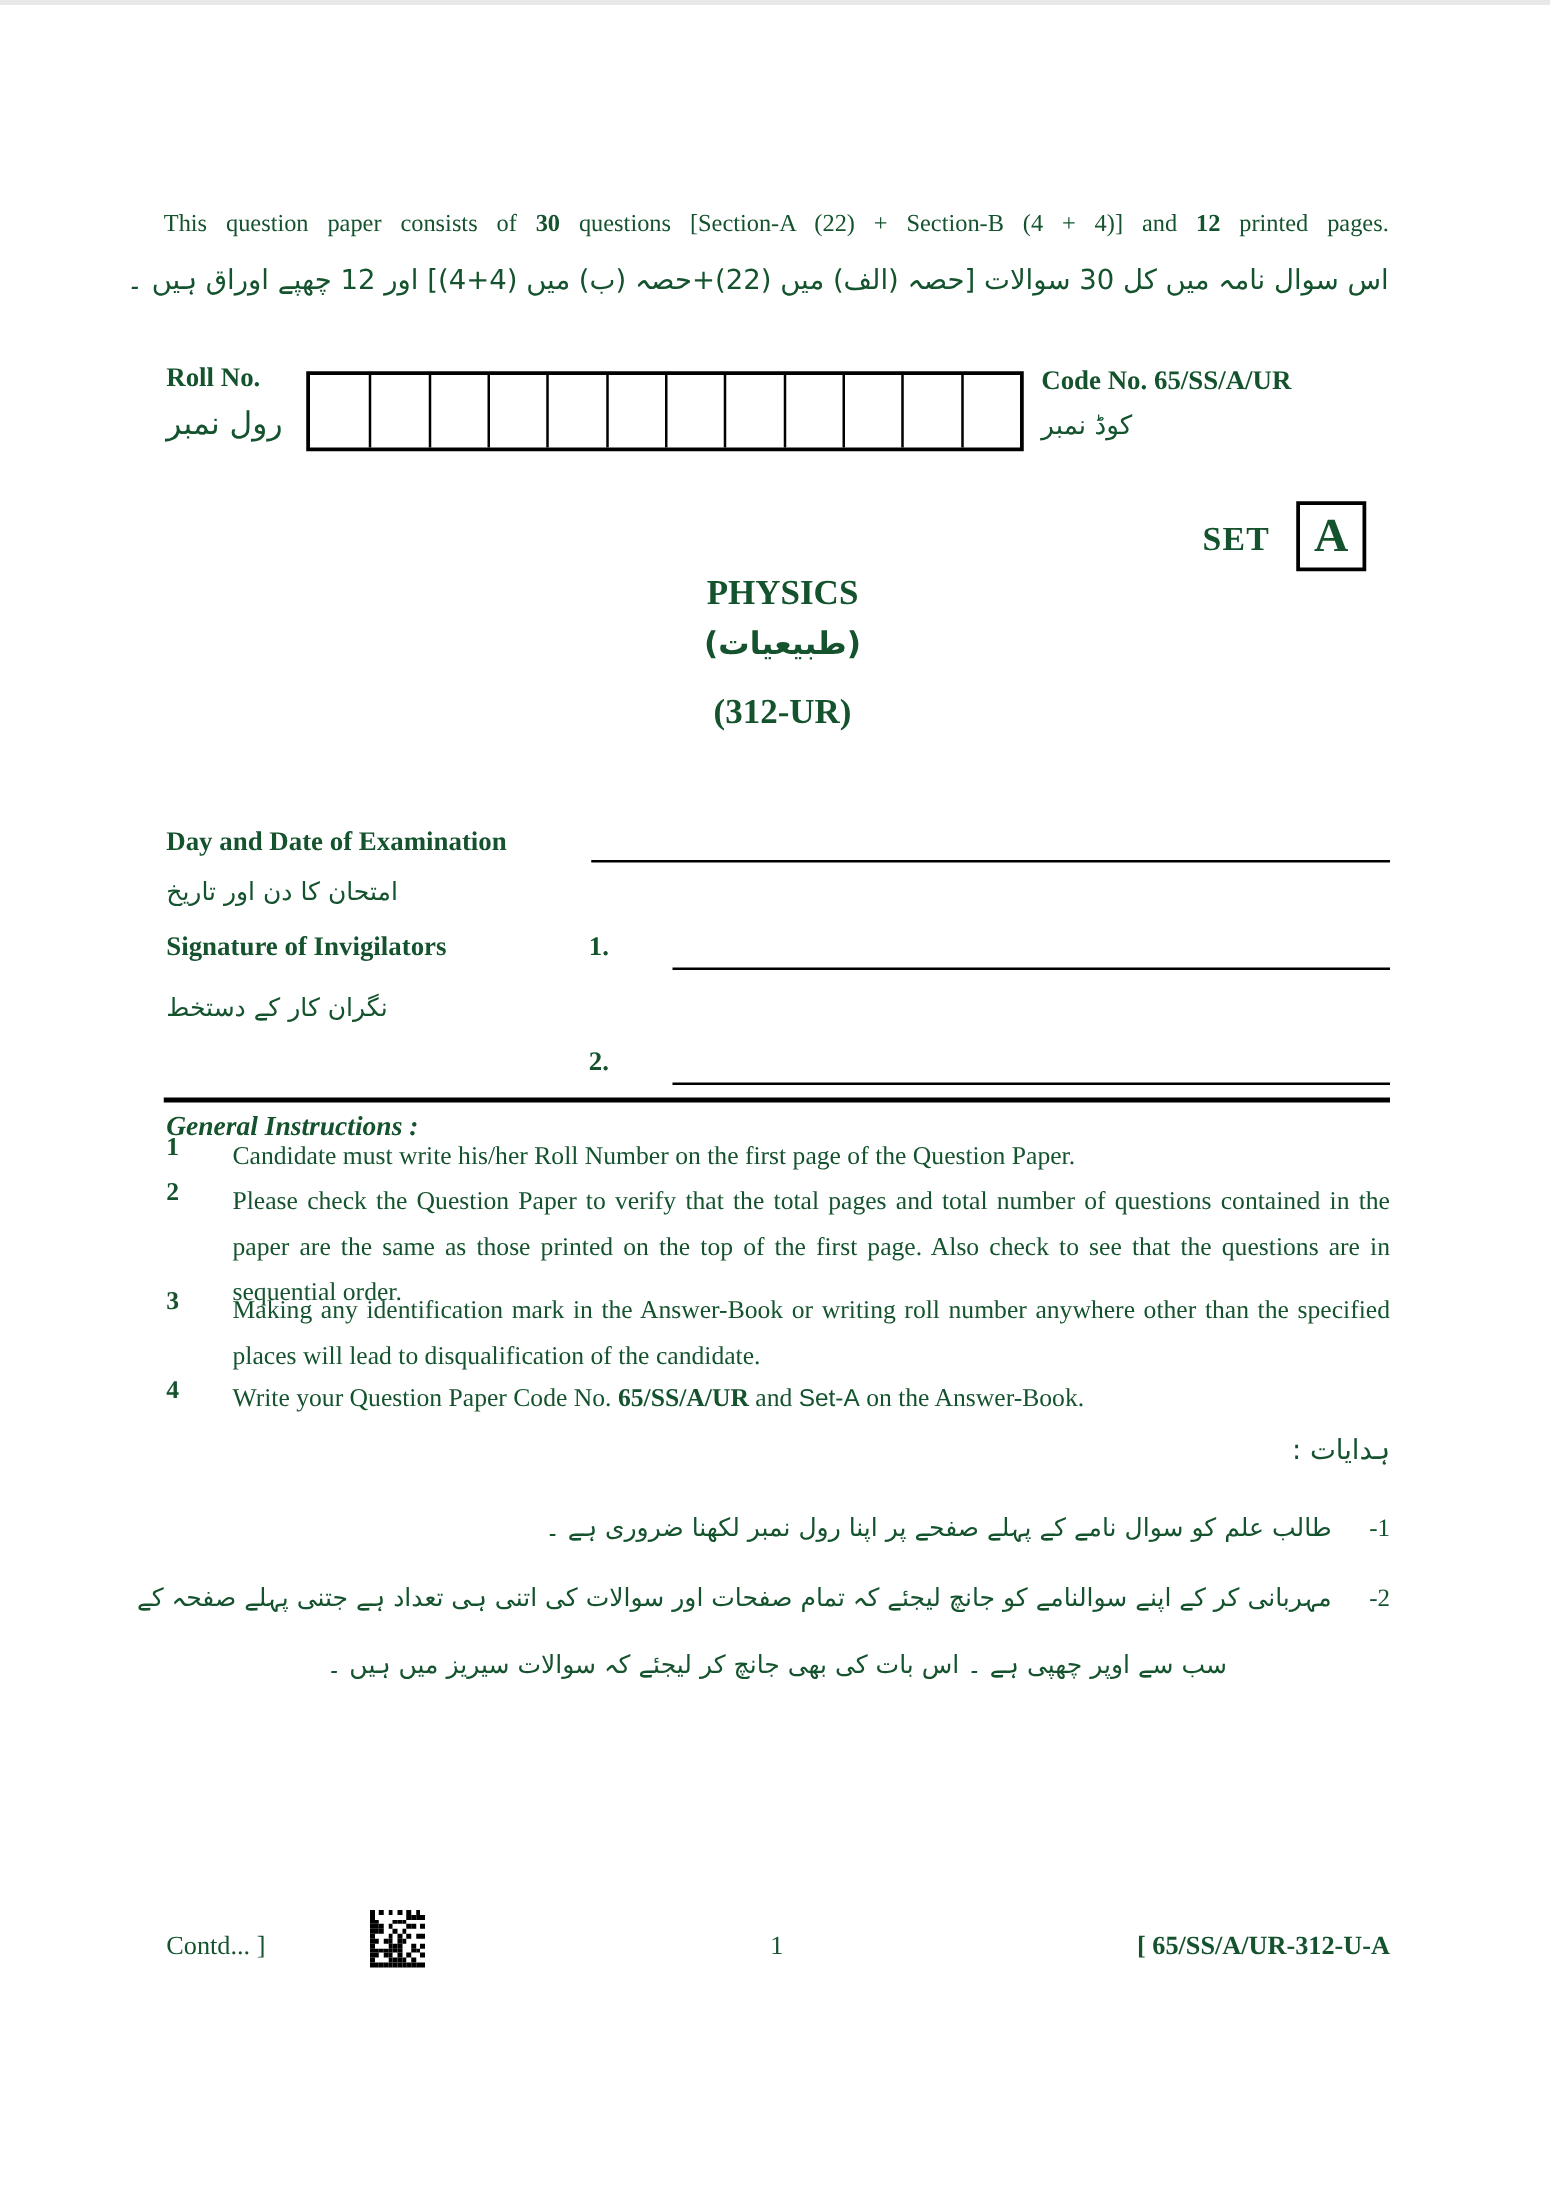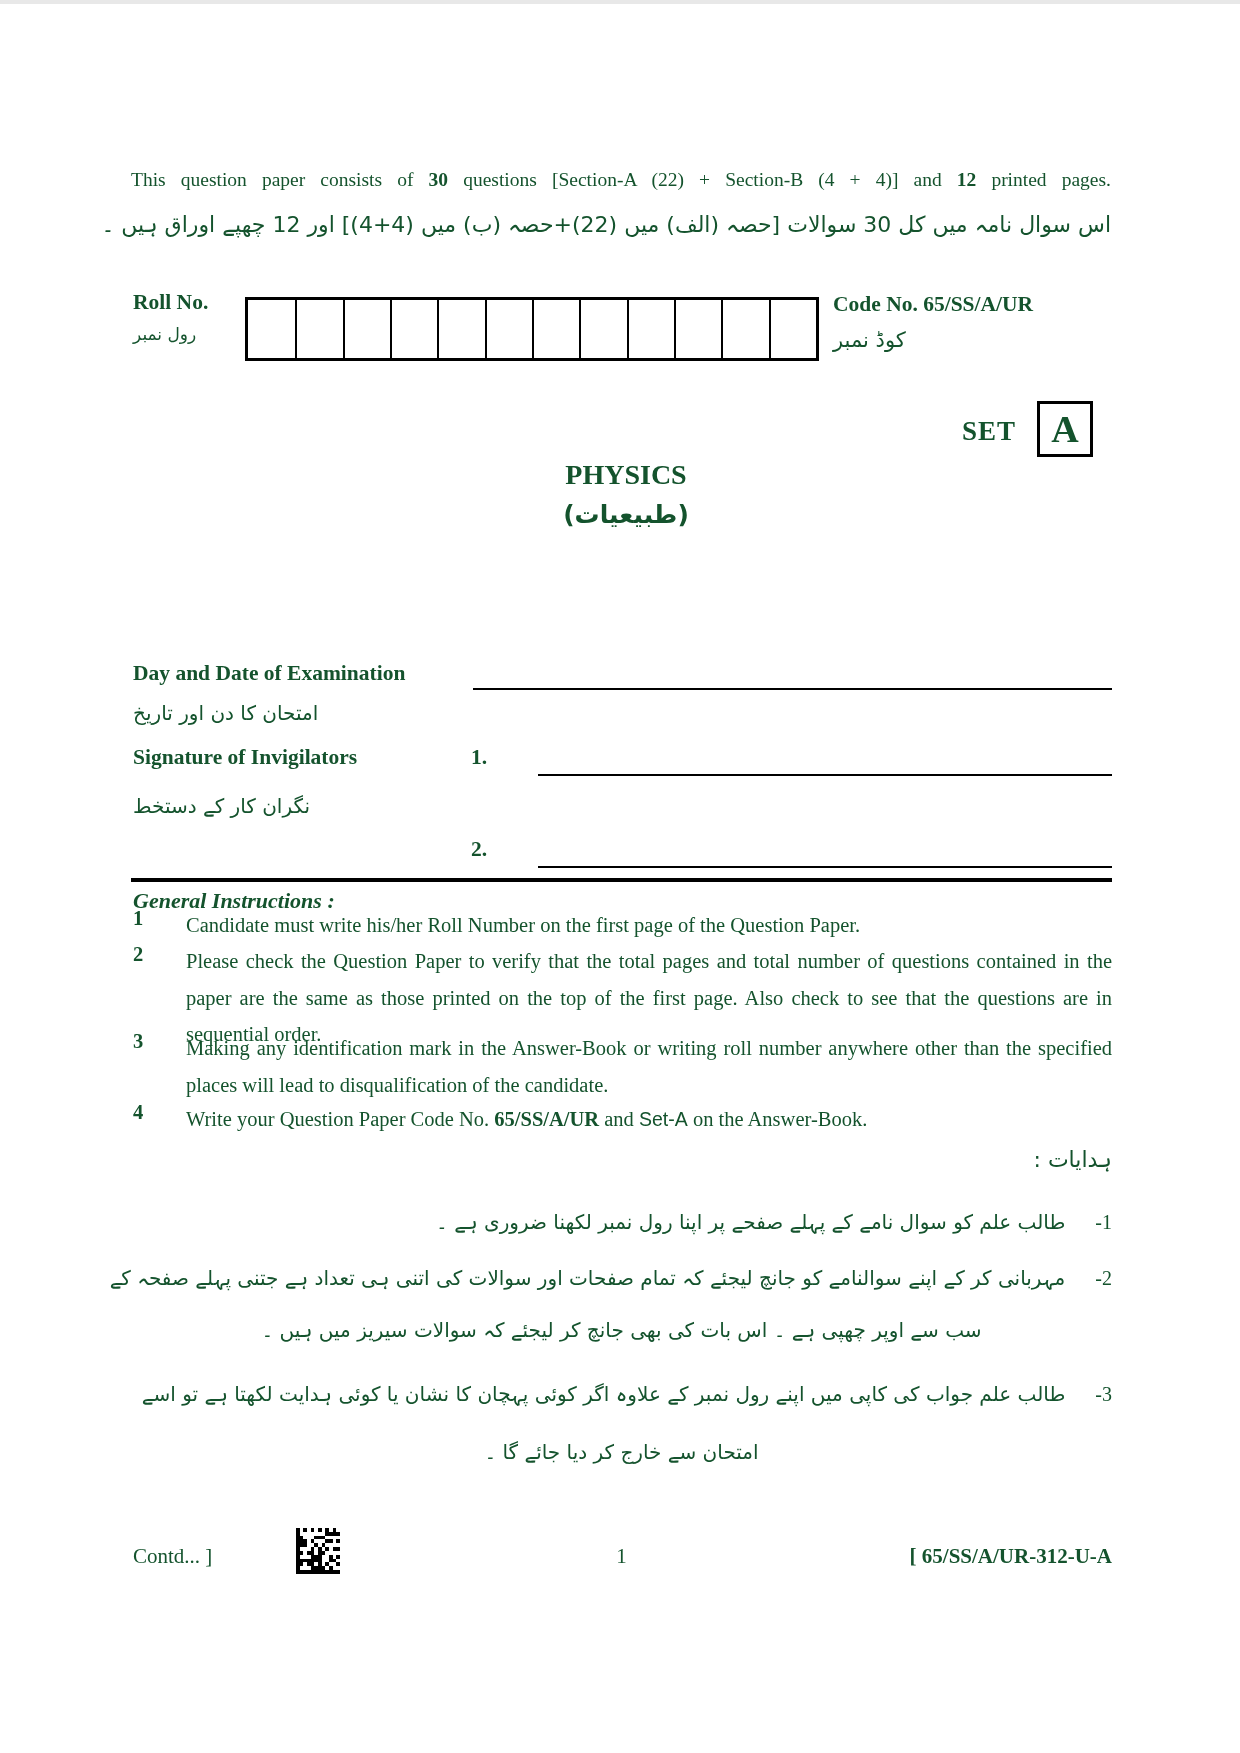--- a/index.html
+++ b/index.html
@@ -23,21 +23,21 @@
     text-align:justify;text-align-last:justify;
   }
   .note-ur{
     top:198px;left:131px;width:980px;
     font-size:22px;line-height:46px;white-space:nowrap;
     text-align:justify;text-align-last:justify;
   }
 
   
   .roll-label{top:286px;left:133px;font-size:21.5px;font-weight:bold;}
-  .roll-label-ur{top:320px;left:133px;font-size:17px;}
+  .roll-label-ur{top:320px;left:133px;font-size:25px;}
   .roll-grid{
     top:293px;left:245px;width:568px;height:58px;
     border:3px solid #000;
     display:grid;grid-template-columns:repeat(12,1fr);
   }
   .roll-grid .cell{border-left:2px solid #000;}
   .roll-grid .cell:first-child{border-left:none;}
   .code-label{top:288px;left:833px;font-size:21.5px;font-weight:bold;white-space:nowrap;}
   .code-label-ur{top:324px;left:833px;font-size:21px;}
 
@@ -117,20 +117,21 @@
   <div class="abs code-label">Code No. 65/SS/A/UR</div>
   <div class="abs code-label-ur urdu">کوڈ نمبر</div>
 
   <div class="abs set-label">SET</div>
   <div class="abs set-box">
     <span>A</span>
   </div>
 
   <div class="abs title-subject">PHYSICS</div>
   <div class="abs title-urdu urdu">(طبیعیات)</div>
+  <div class="abs title-code">(312-UR)</div>
 
   <div class="abs field-label" style="top:657px;left:133px;">Day and Date of Examination</div>
   <div class="abs wline" style="top:684px;left:473px;width:639px;"></div>
   <div class="abs field-label-ur urdu" style="top:697px;left:133px;">امتحان کا دن اور تاریخ</div>
 
   <div class="abs field-label" style="top:741px;left:133px;">Signature of Invigilators</div>
   <div class="abs sign-num" style="top:741px;left:471px;">1.</div>
   <div class="abs wline" style="top:770px;left:538px;width:574px;"></div>
   <div class="abs field-label-ur urdu" style="top:790px;left:133px;">نگران کار کے دستخط</div>
   <div class="abs sign-num" style="top:833px;left:471px;">2.</div>
@@ -164,24 +165,20 @@
 
   <div class="abs ur-item urdu" style="top:1196px;">
     <div class="ur-line"><span class="ur-num">-1</span><span>طالب علم کو سوال نامے کے پہلے صفحے پر اپنا رول نمبر لکھنا ضروری ہے ۔</span></div>
   </div>
 
   <div class="abs ur-item urdu" style="top:1252px;">
     <div class="ur-line"><span class="ur-num">-2</span><span>مہربانی کر کے اپنے سوالنامے کو جانچ لیجئے کہ تمام صفحات اور سوالات کی اتنی ہی تعداد ہے جتنی پہلے صفحہ کے</span></div>
     <div class="ur-cont" style="margin-top:8px;">سب سے اوپر چھپی ہے ۔ اس بات کی بھی جانچ کر لیجئے کہ سوالات سیریز میں ہیں ۔</div>
   </div>
 
-  <div class="abs ur-item urdu" style="top:1368px;">
-    <div class="ur-line"><span class="ur-num">-3</span><span>طالب علم جواب کی کاپی میں اپنے رول نمبر کے علاوہ اگر کوئی پہچان کا نشان یا کوئی ہدایت لکھتا ہے تو اسے</span></div>
-    <div class="ur-cont" style="margin-top:14px;">امتحان سے خارج کر دیا جائے گا ۔</div>
-  </div>
 
 
   <div class="abs footer-contd">Contd... ]</div>
   <div class="abs barcode" id="barcode">
       <i class="on"></i>
       <i></i>
       <i class="on"></i>
       <i></i>
       <i class="on"></i>
       <i></i>

